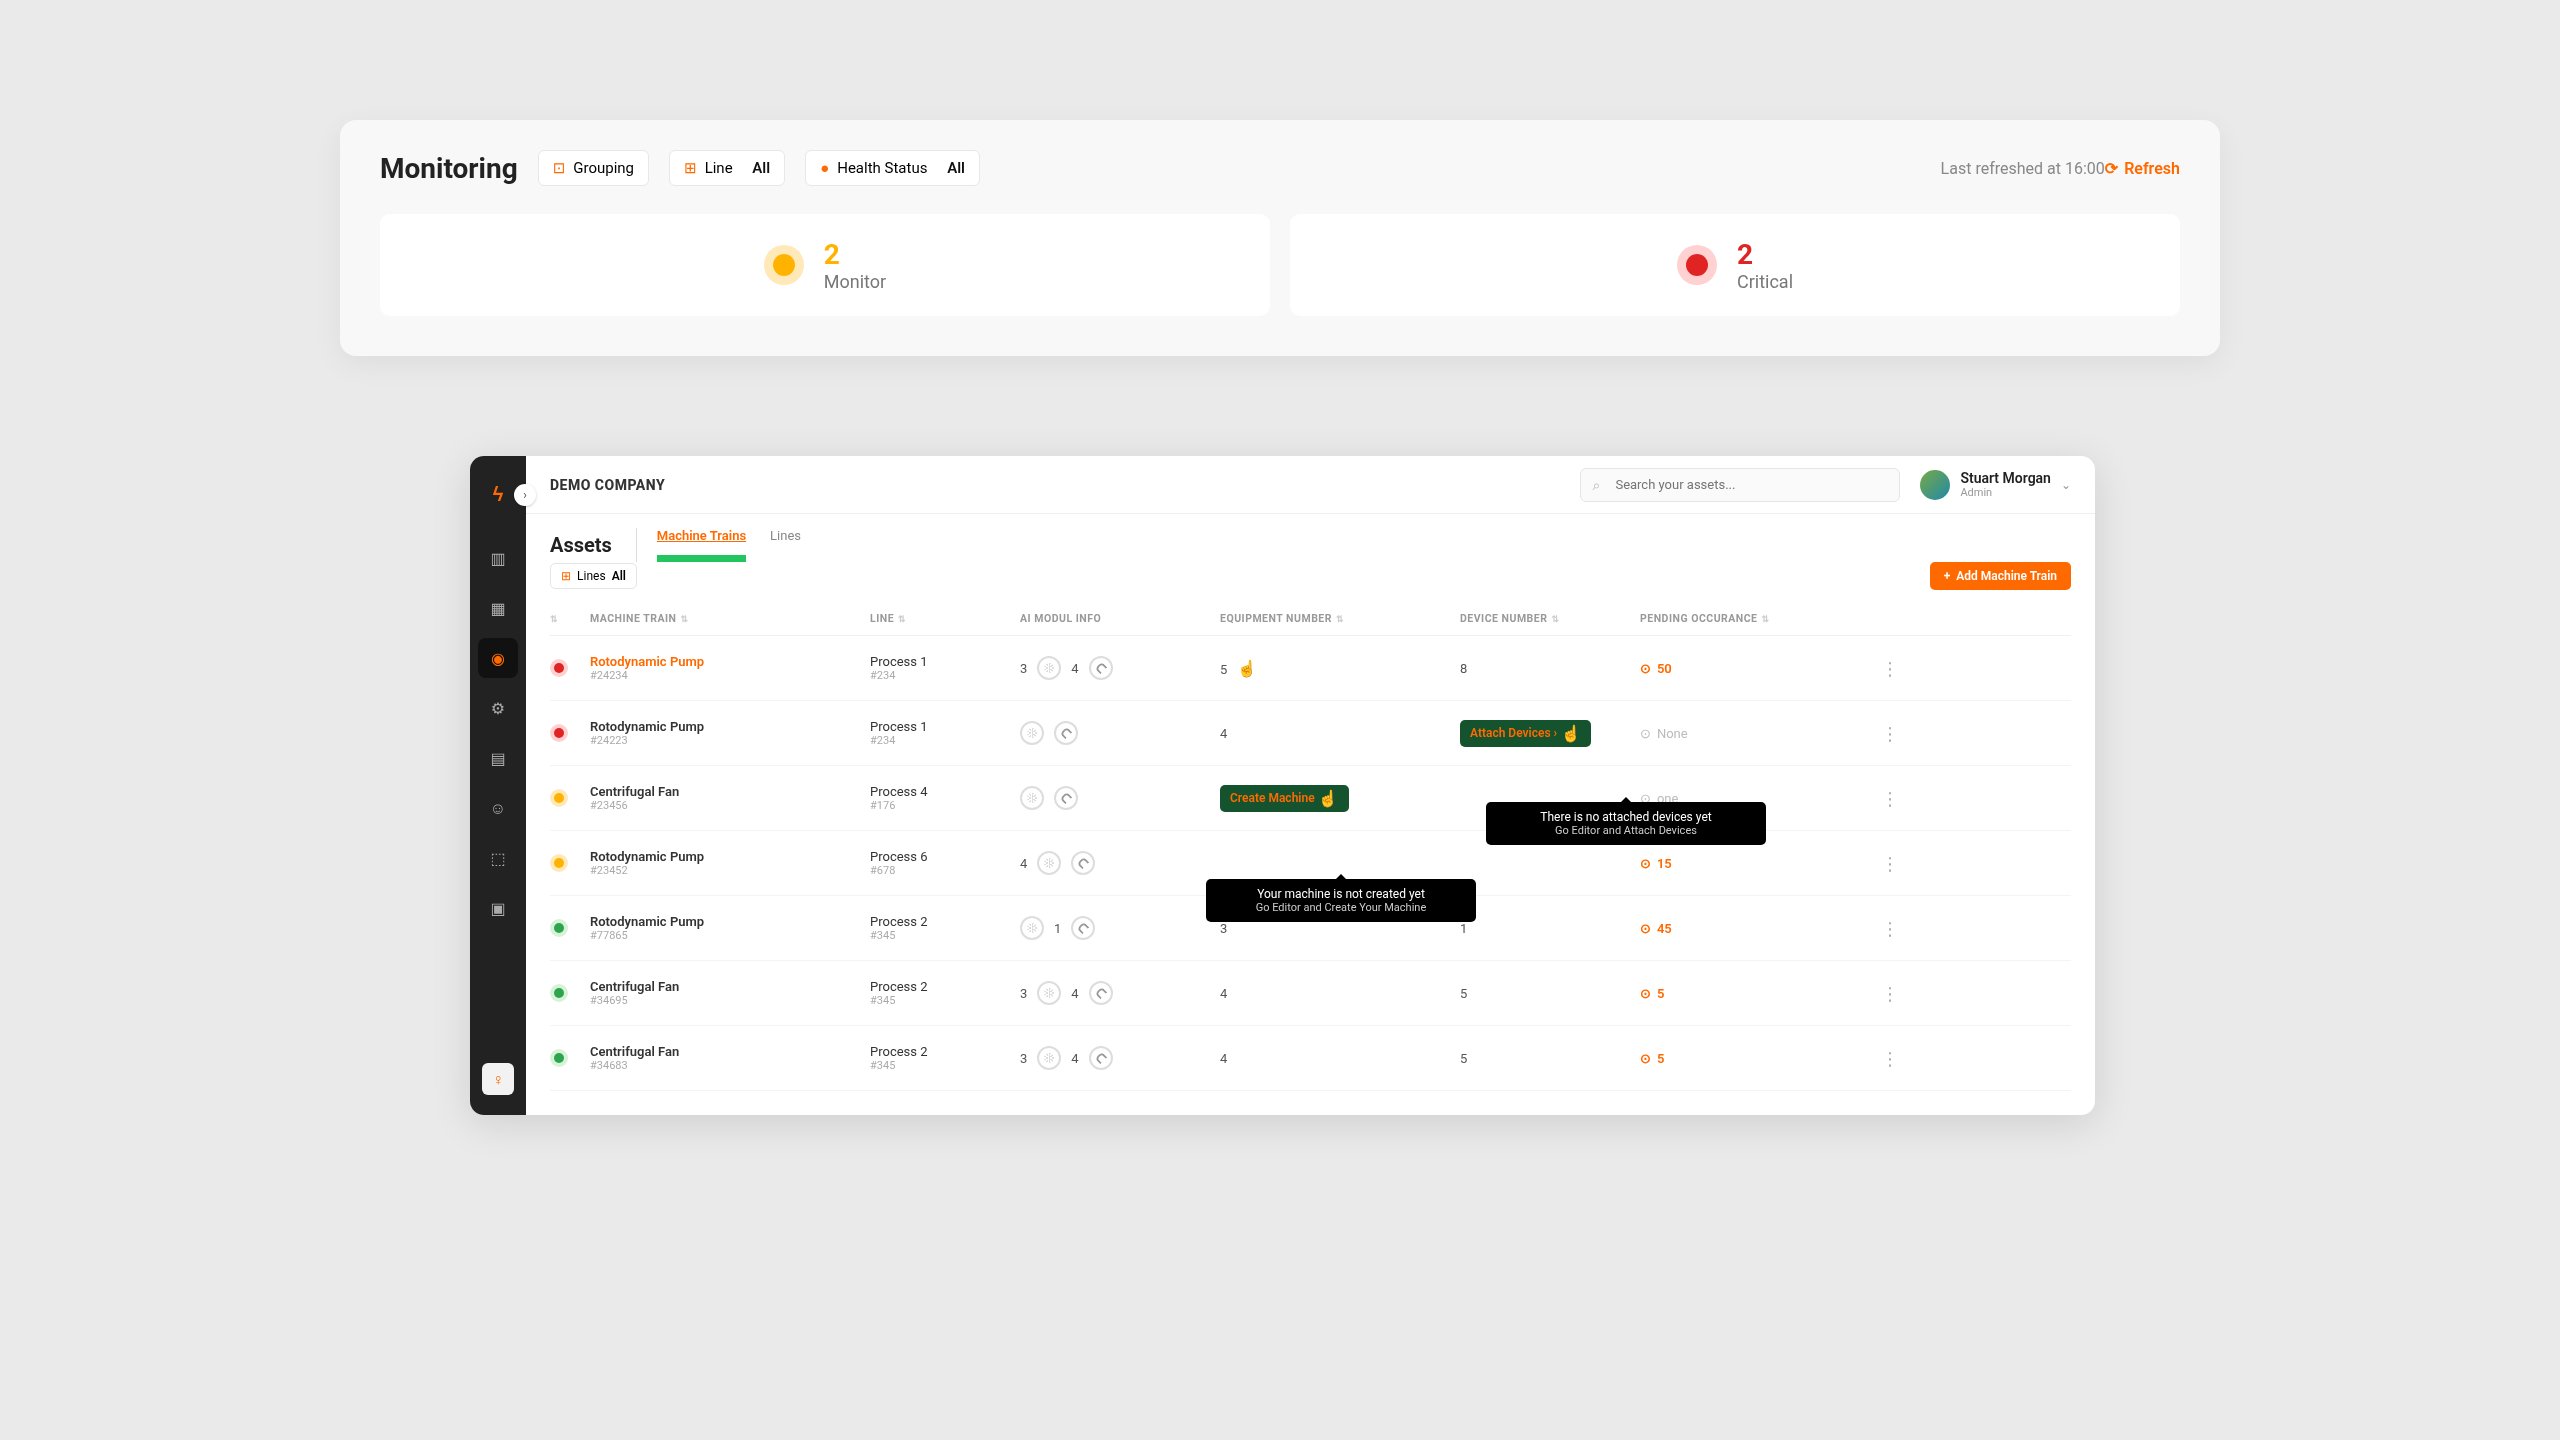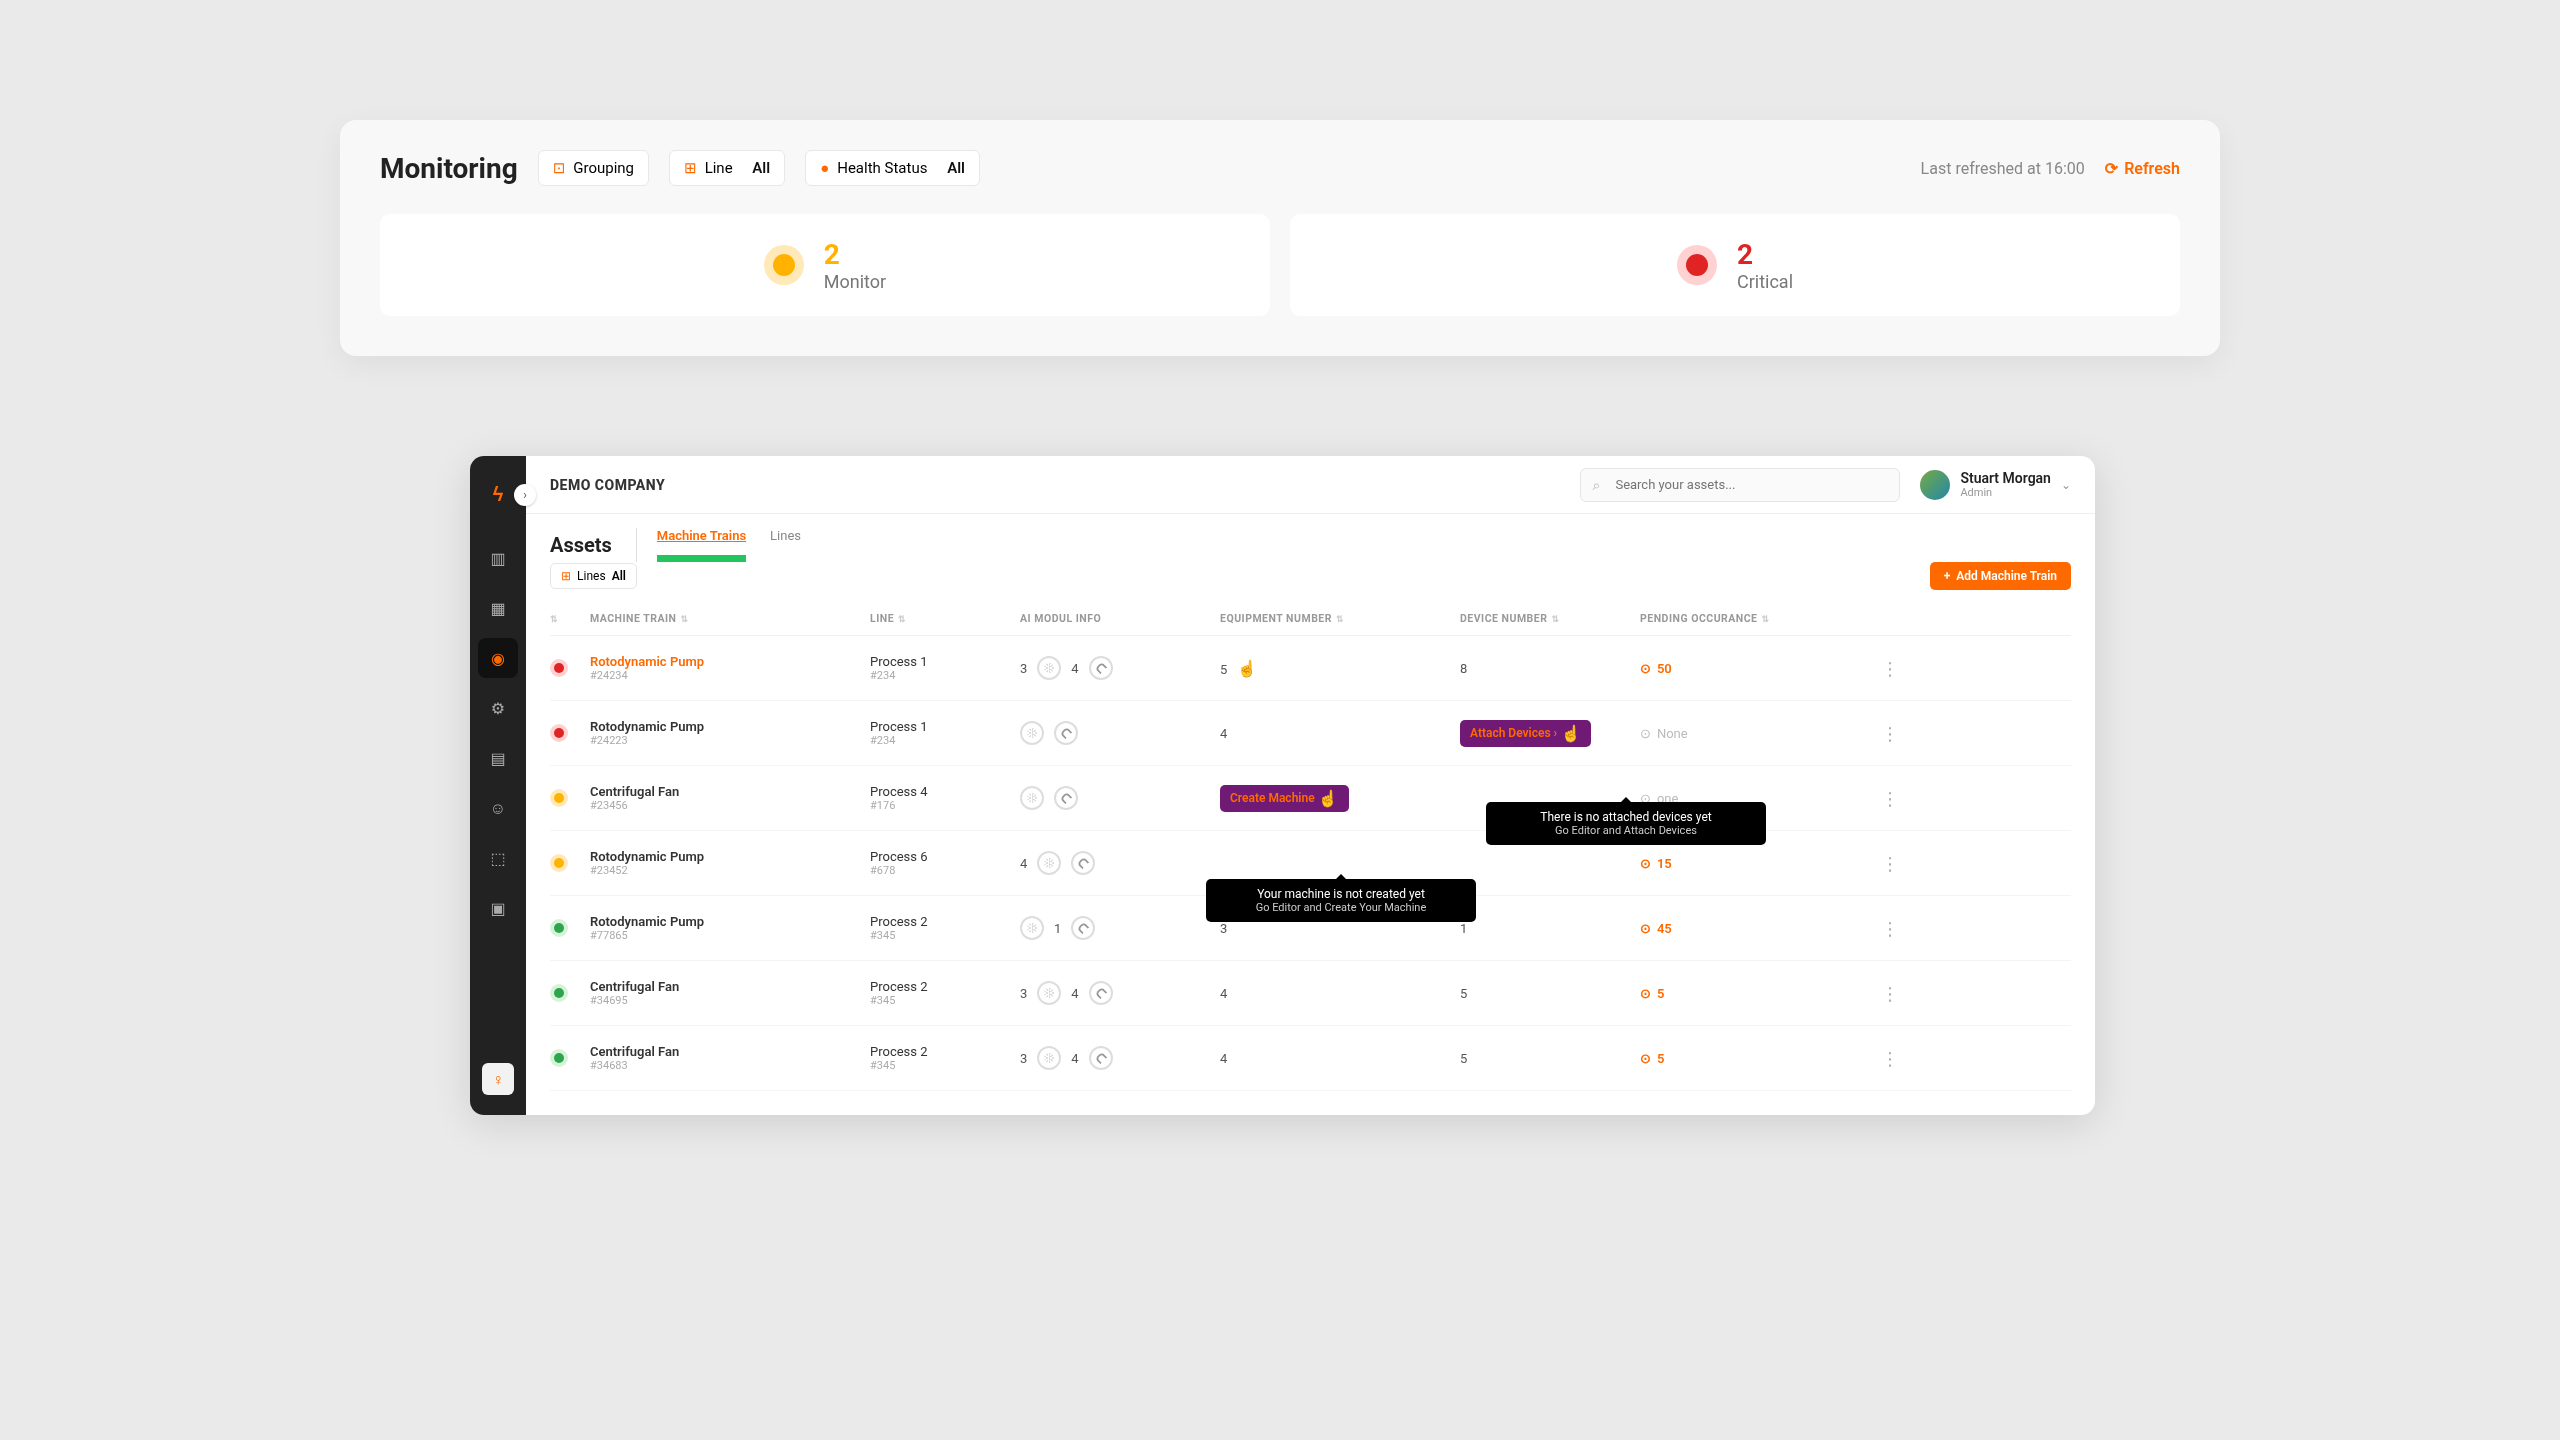--- a/index.html
+++ b/index.html
@@ -5,21 +5,21 @@
 * { margin: 0; padding: 0; box-sizing: border-box; font-family: -apple-system, BlinkMacSystemFont, 'Segoe UI', Roboto, sans-serif; }
 body { background: #eaeaea; width: 2560px; height: 1440px; padding: 120px 340px; }
 
 
 .monitoring-panel { background: #f8f8f8; border-radius: 16px; padding: 30px 40px 40px; box-shadow: 0 8px 30px rgba(0,0,0,0.06); }
 .monitoring-header { display: flex; align-items: center; gap: 20px; margin-bottom: 28px; }
 .monitoring-title { font-size: 28px; font-weight: 700; color: #222; }
 .filter-chip { background: #fff; border: 1px solid #e8e8e8; border-radius: 6px; padding: 8px 14px; font-size: 15px; display: flex; align-items: center; gap: 8px; cursor: pointer; }
 .filter-chip .ico { color: #ff6a00; }
 .filter-chip .bold { font-weight: 600; color: #111; }
-.mh-right { margin-left: auto; display: flex; align-items: center; gap: 20px; }
+.mh-right { margin-left: auto; display: flex; align-items: center; }
 .refresh-txt { font-size: 16px; color: #888; }
 .refresh-btn { color: #ff6a00; font-size: 16px; font-weight: 600; display: flex; align-items: center; gap: 6px; cursor: pointer; }
 
 .status-cards { display: flex; gap: 20px; }
 .status-card { flex: 1; background: #fff; border-radius: 10px; padding: 24px 0; display: flex; align-items: center; justify-content: center; gap: 20px; }
 .status-dot-lg { width: 40px; height: 40px; border-radius: 50%; display: flex; align-items: center; justify-content: center; }
 .status-dot-lg.green { background: #d7f3d7; }
 .status-dot-lg.yellow { background: #ffe9b8; }
 .status-dot-lg.red { background: #ffd1d1; }
 .status-dot-lg.green .inner { width: 22px; height: 22px; border-radius: 50%; background: #2ea44f; }
@@ -89,21 +89,21 @@
 .ai-col{ display:flex; align-items:center; gap:10px; color:#555; }
 .ai-col .mini{ width:24px; height:24px; border-radius:50%; border:2px solid #ddd; display:inline-flex; align-items:center; justify-content:center; }
 .ai-col .mini::after{ content:""; width:10px;height:10px; border-radius:50%; background:repeating-conic-gradient(#ddd 0 20deg, #fff 20deg 40deg); }
 .ai-col .mini2::after{ background:none; width:6px; height:6px; border:2px solid #999; border-bottom:none; border-radius:50% 50% 0 0; transform:rotate(-45deg); }
 .eq-col{ color:#555; }
 .dev-col{ color:#555; }
 .pend-col{ color:#ff6a00; display:flex; gap:6px; align-items:center; font-weight:600; }
 .pend-col.muted{ color:#bbb; font-weight:400; }
 .kebab{ color:#aaa; font-size:18px; text-align:center; cursor:pointer; }
 .hand-cursor { font-size: 16px; }
-.link-pill{ background:#701a75; color:#ff6a00; font-size:12px; padding:4px 10px; border-radius:5px; font-weight:600; display:inline-flex; gap:4px; align-items:center; cursor:pointer;}
+.link-pill{ background:#14532d; color:#ff6a00; font-size:12px; padding:4px 10px; border-radius:5px; font-weight:600; display:inline-flex; gap:4px; align-items:center; cursor:pointer;}
 
 
 .tooltip{ position:absolute; background:#000; color:#fff; padding:8px 14px; border-radius:5px; font-size:12px; text-align:center; z-index:10; }
 .tooltip .t1{ font-weight:400; } .tooltip .t2{ font-size:11px; color:#ccc; }
 .tooltip::before{ content:""; position:absolute; top:-5px; left:50%; transform:translateX(-50%); border:5px solid transparent; border-bottom-color:#000; border-top:none;}
 #tip1{ top:277px; left:680px; width:270px; }
 #tip2{ top:200px; left:960px; width:280px; }
 
 </style>
 </head>

